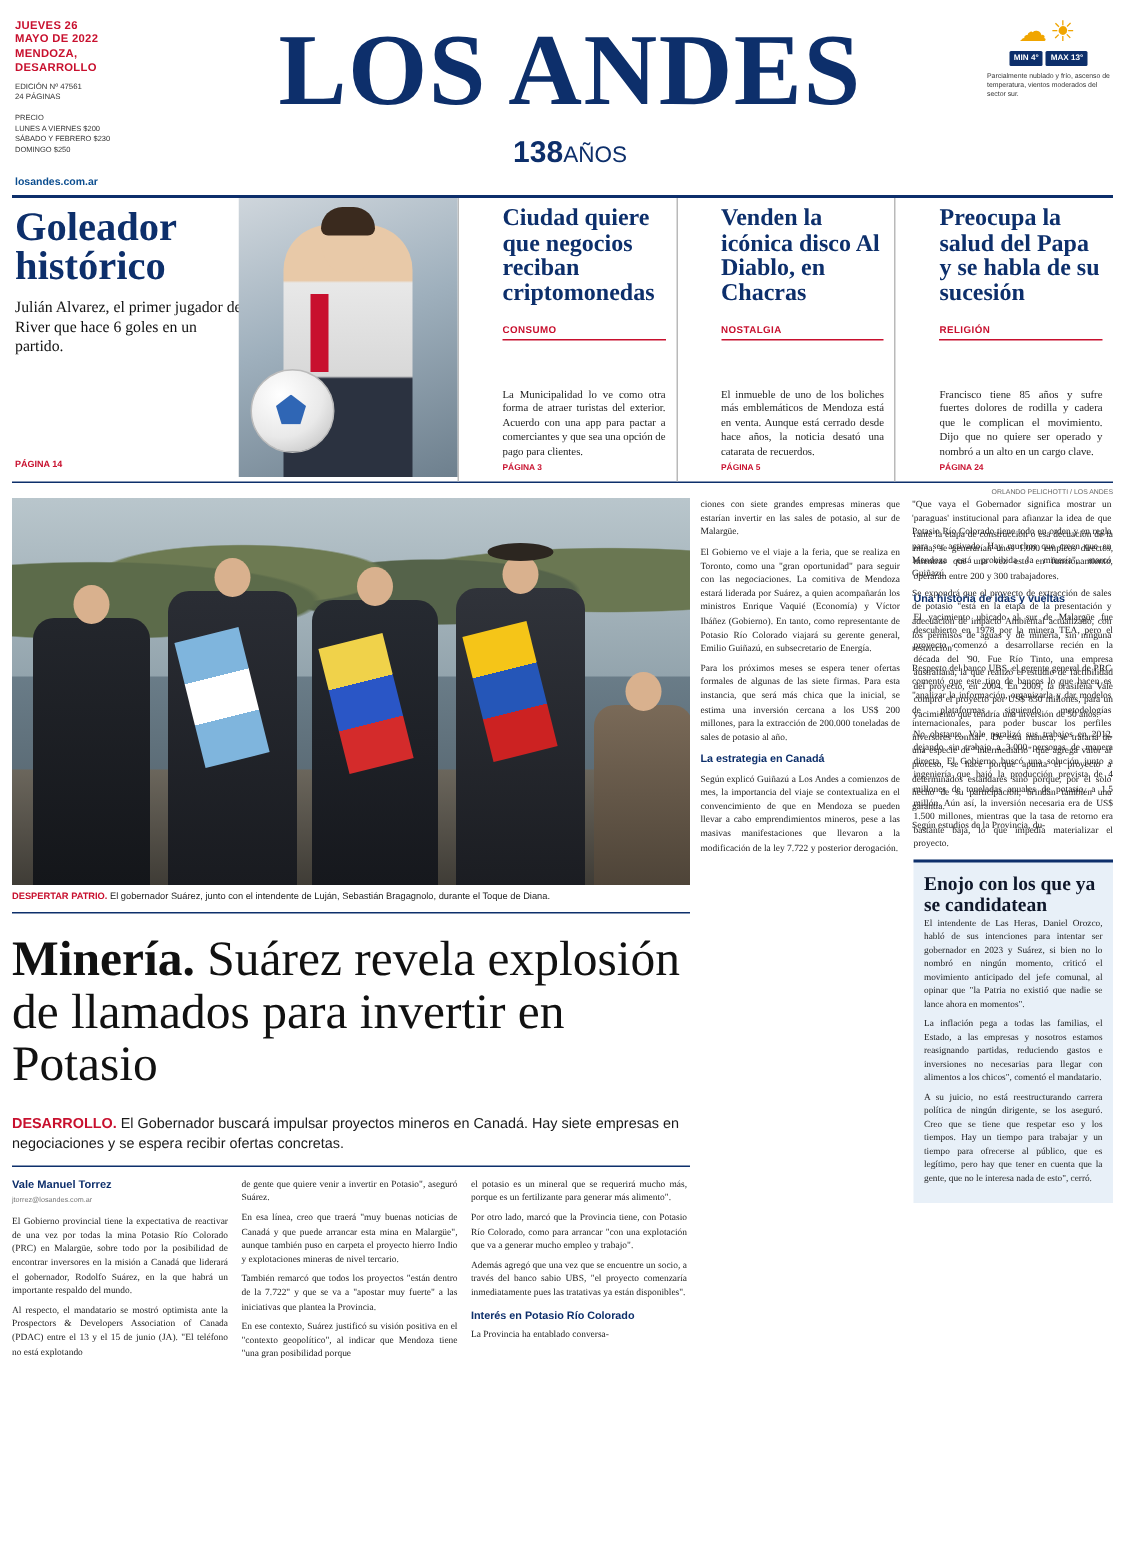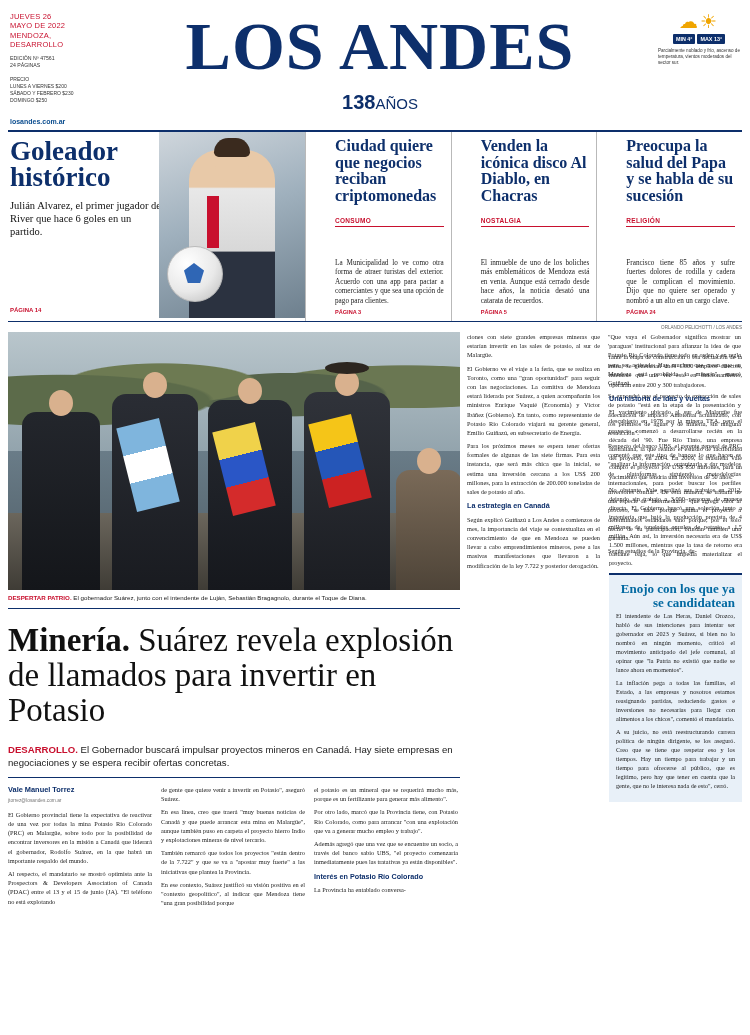--- a/index.html
+++ b/index.html
@@ -21,21 +21,21 @@
     position: relative;
     height: 128px;
   }
   .mh-left {
     width: 92px;
     font-family: "Liberation Sans", sans-serif;
     padding-top: 4px;
   }
   .mh-date {
     font-size: 7.5px;
-    font-weight: normal;
+    font-weight: bold;
     color: #c8102e;
     line-height: 1.25;
     letter-spacing: 0.2px;
   }
   .mh-meta {
     font-size: 5.2px;
     color: #333;
     line-height: 1.35;
     margin-top: 5px;
   }
@@ -264,23 +264,22 @@
     font-size: 7.2px; font-weight: bold; color: #0d2f6b;
     margin: 5px 0 3px 0;
   }
   .boxed {
     background: #e8f0f8;
     border-top: 2px solid #0d2f6b;
     padding: 7px 7px;
     margin-top: 6px;
   }
   .boxed h4 {
-    font-size: 13px; line-height: 1.07; color: #0369a1; font-weight: bold;
+    font-size: 13px; line-height: 1.07; color: #0f172a; font-weight: bold;
     margin-bottom: 2px;
-    text-align: right;
   }
   .boxed p { font-size: 6.2px; line-height: 1.45; text-align: justify; margin-bottom: 4px; }
 </style>
 </head>
 <body>
 
 <div class="page">
 
   <div class="masthead">
     <div class="mh-left">

